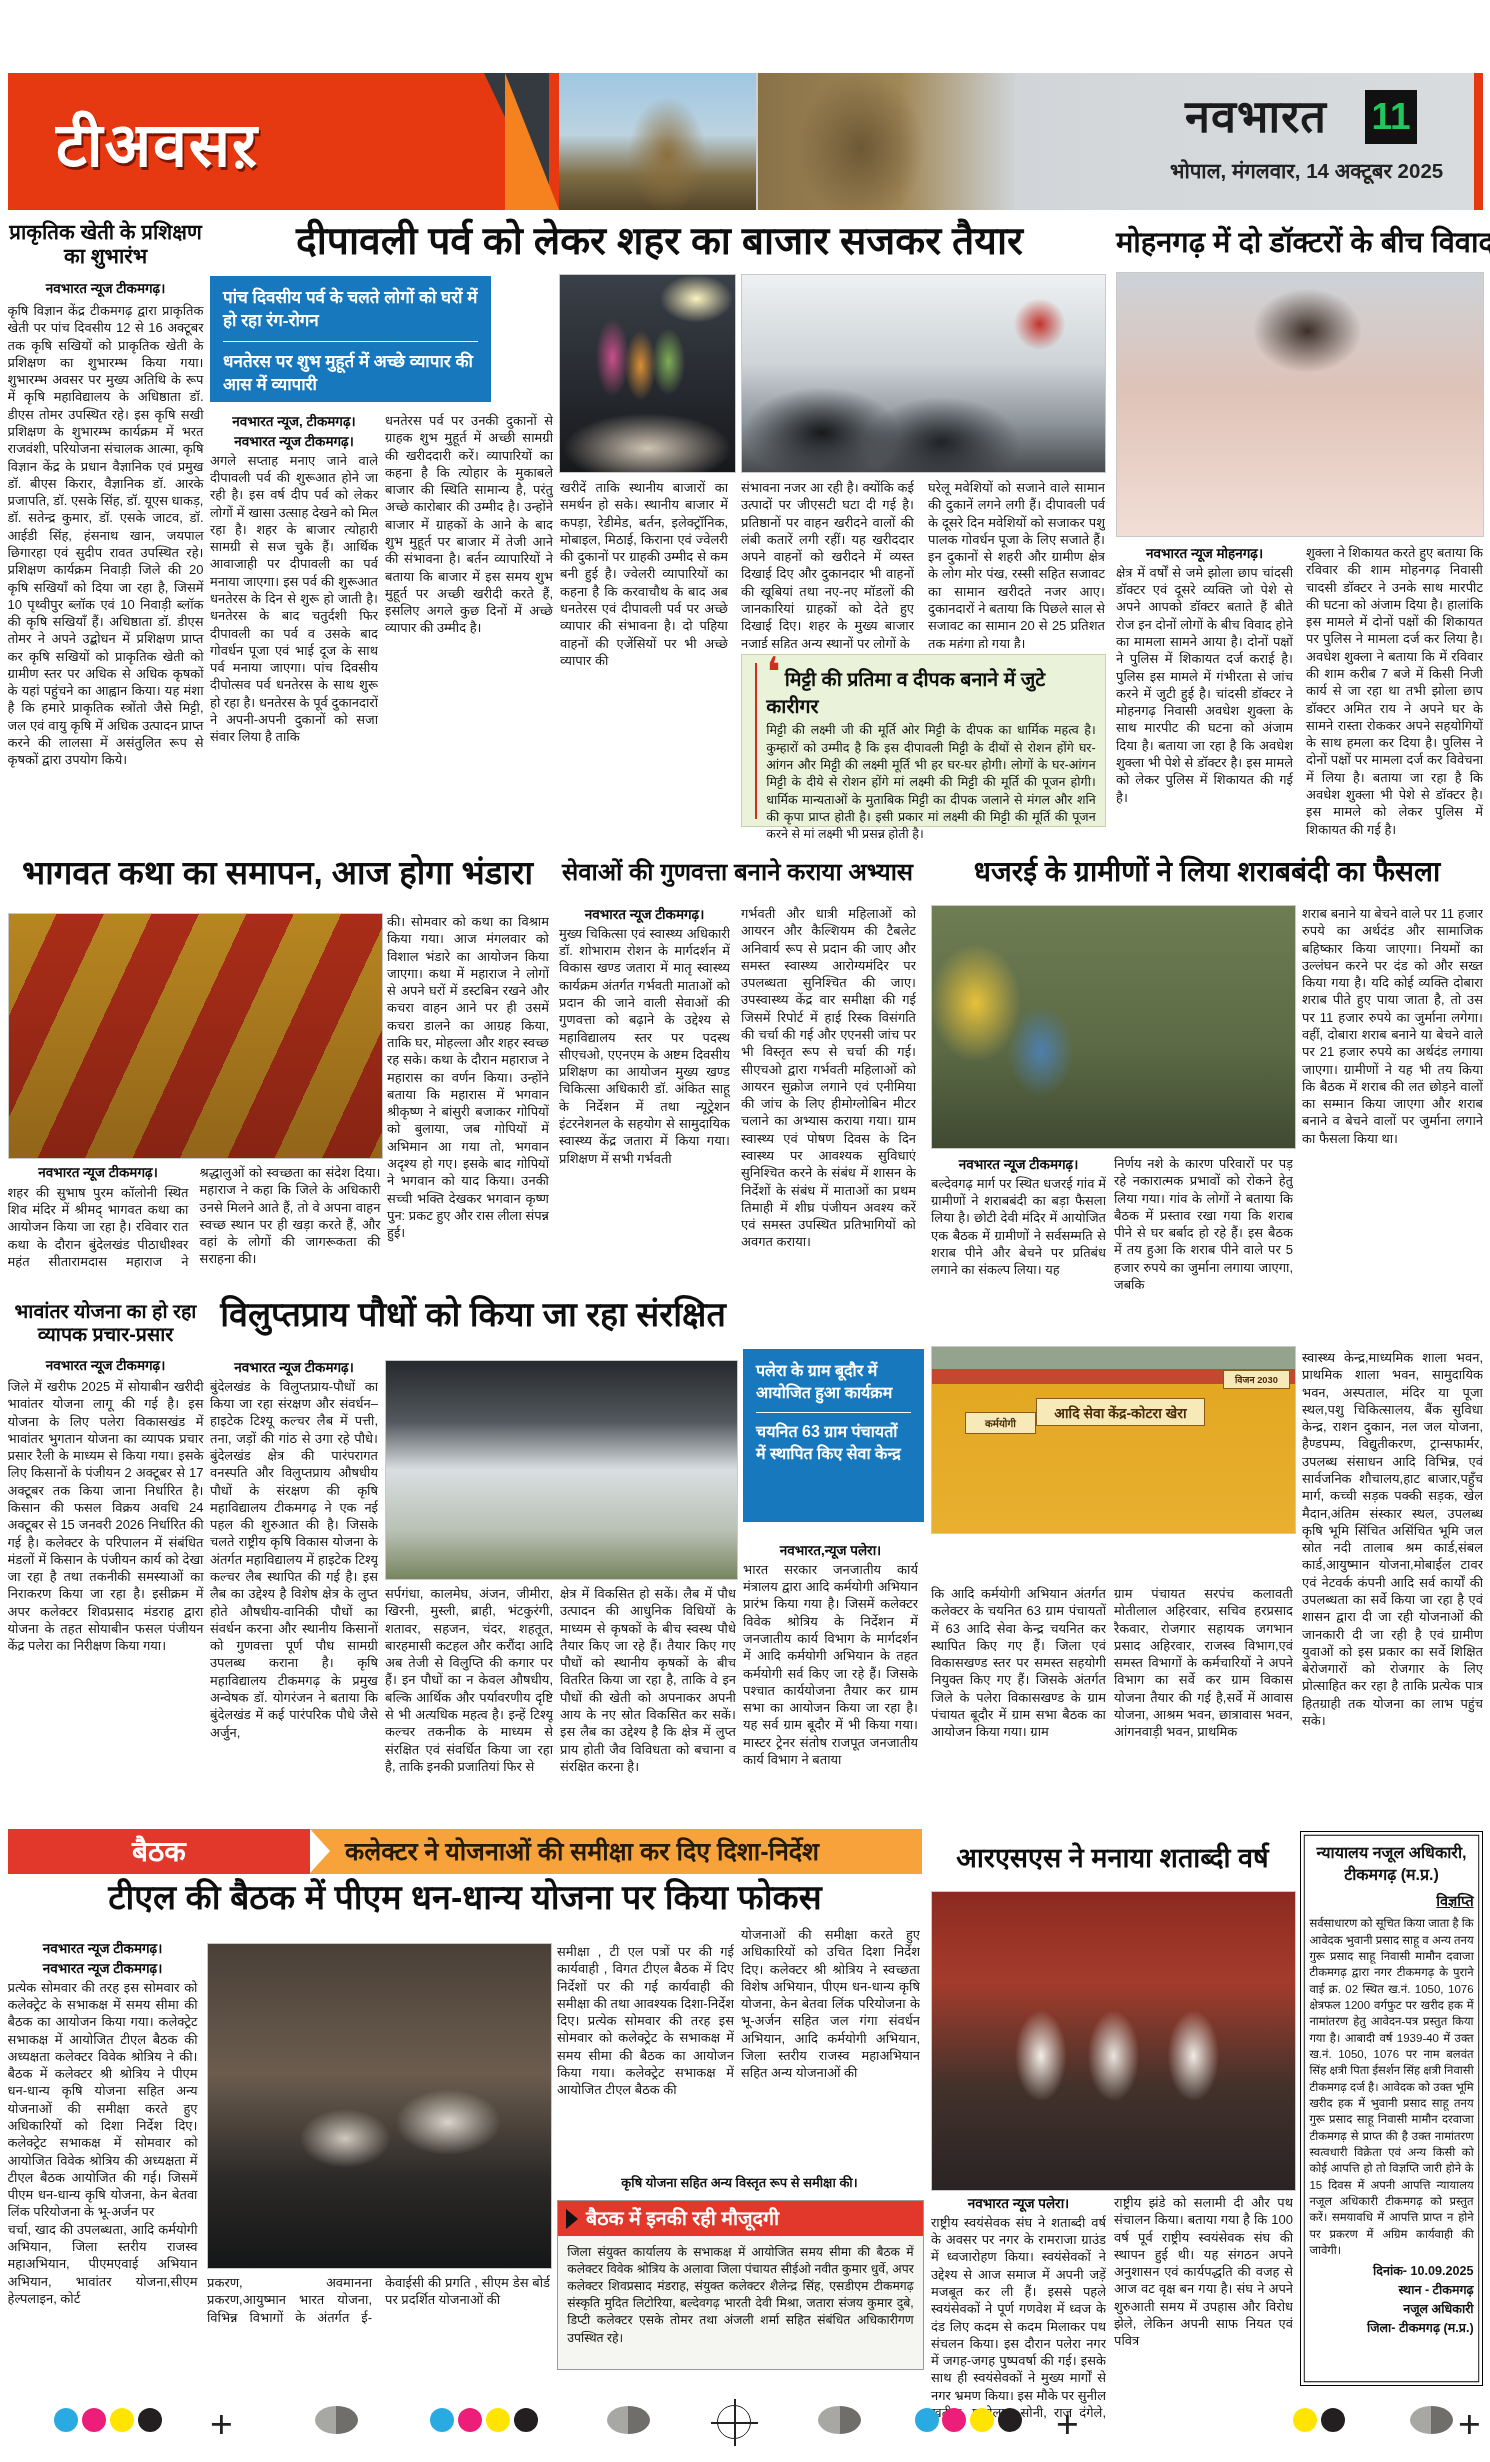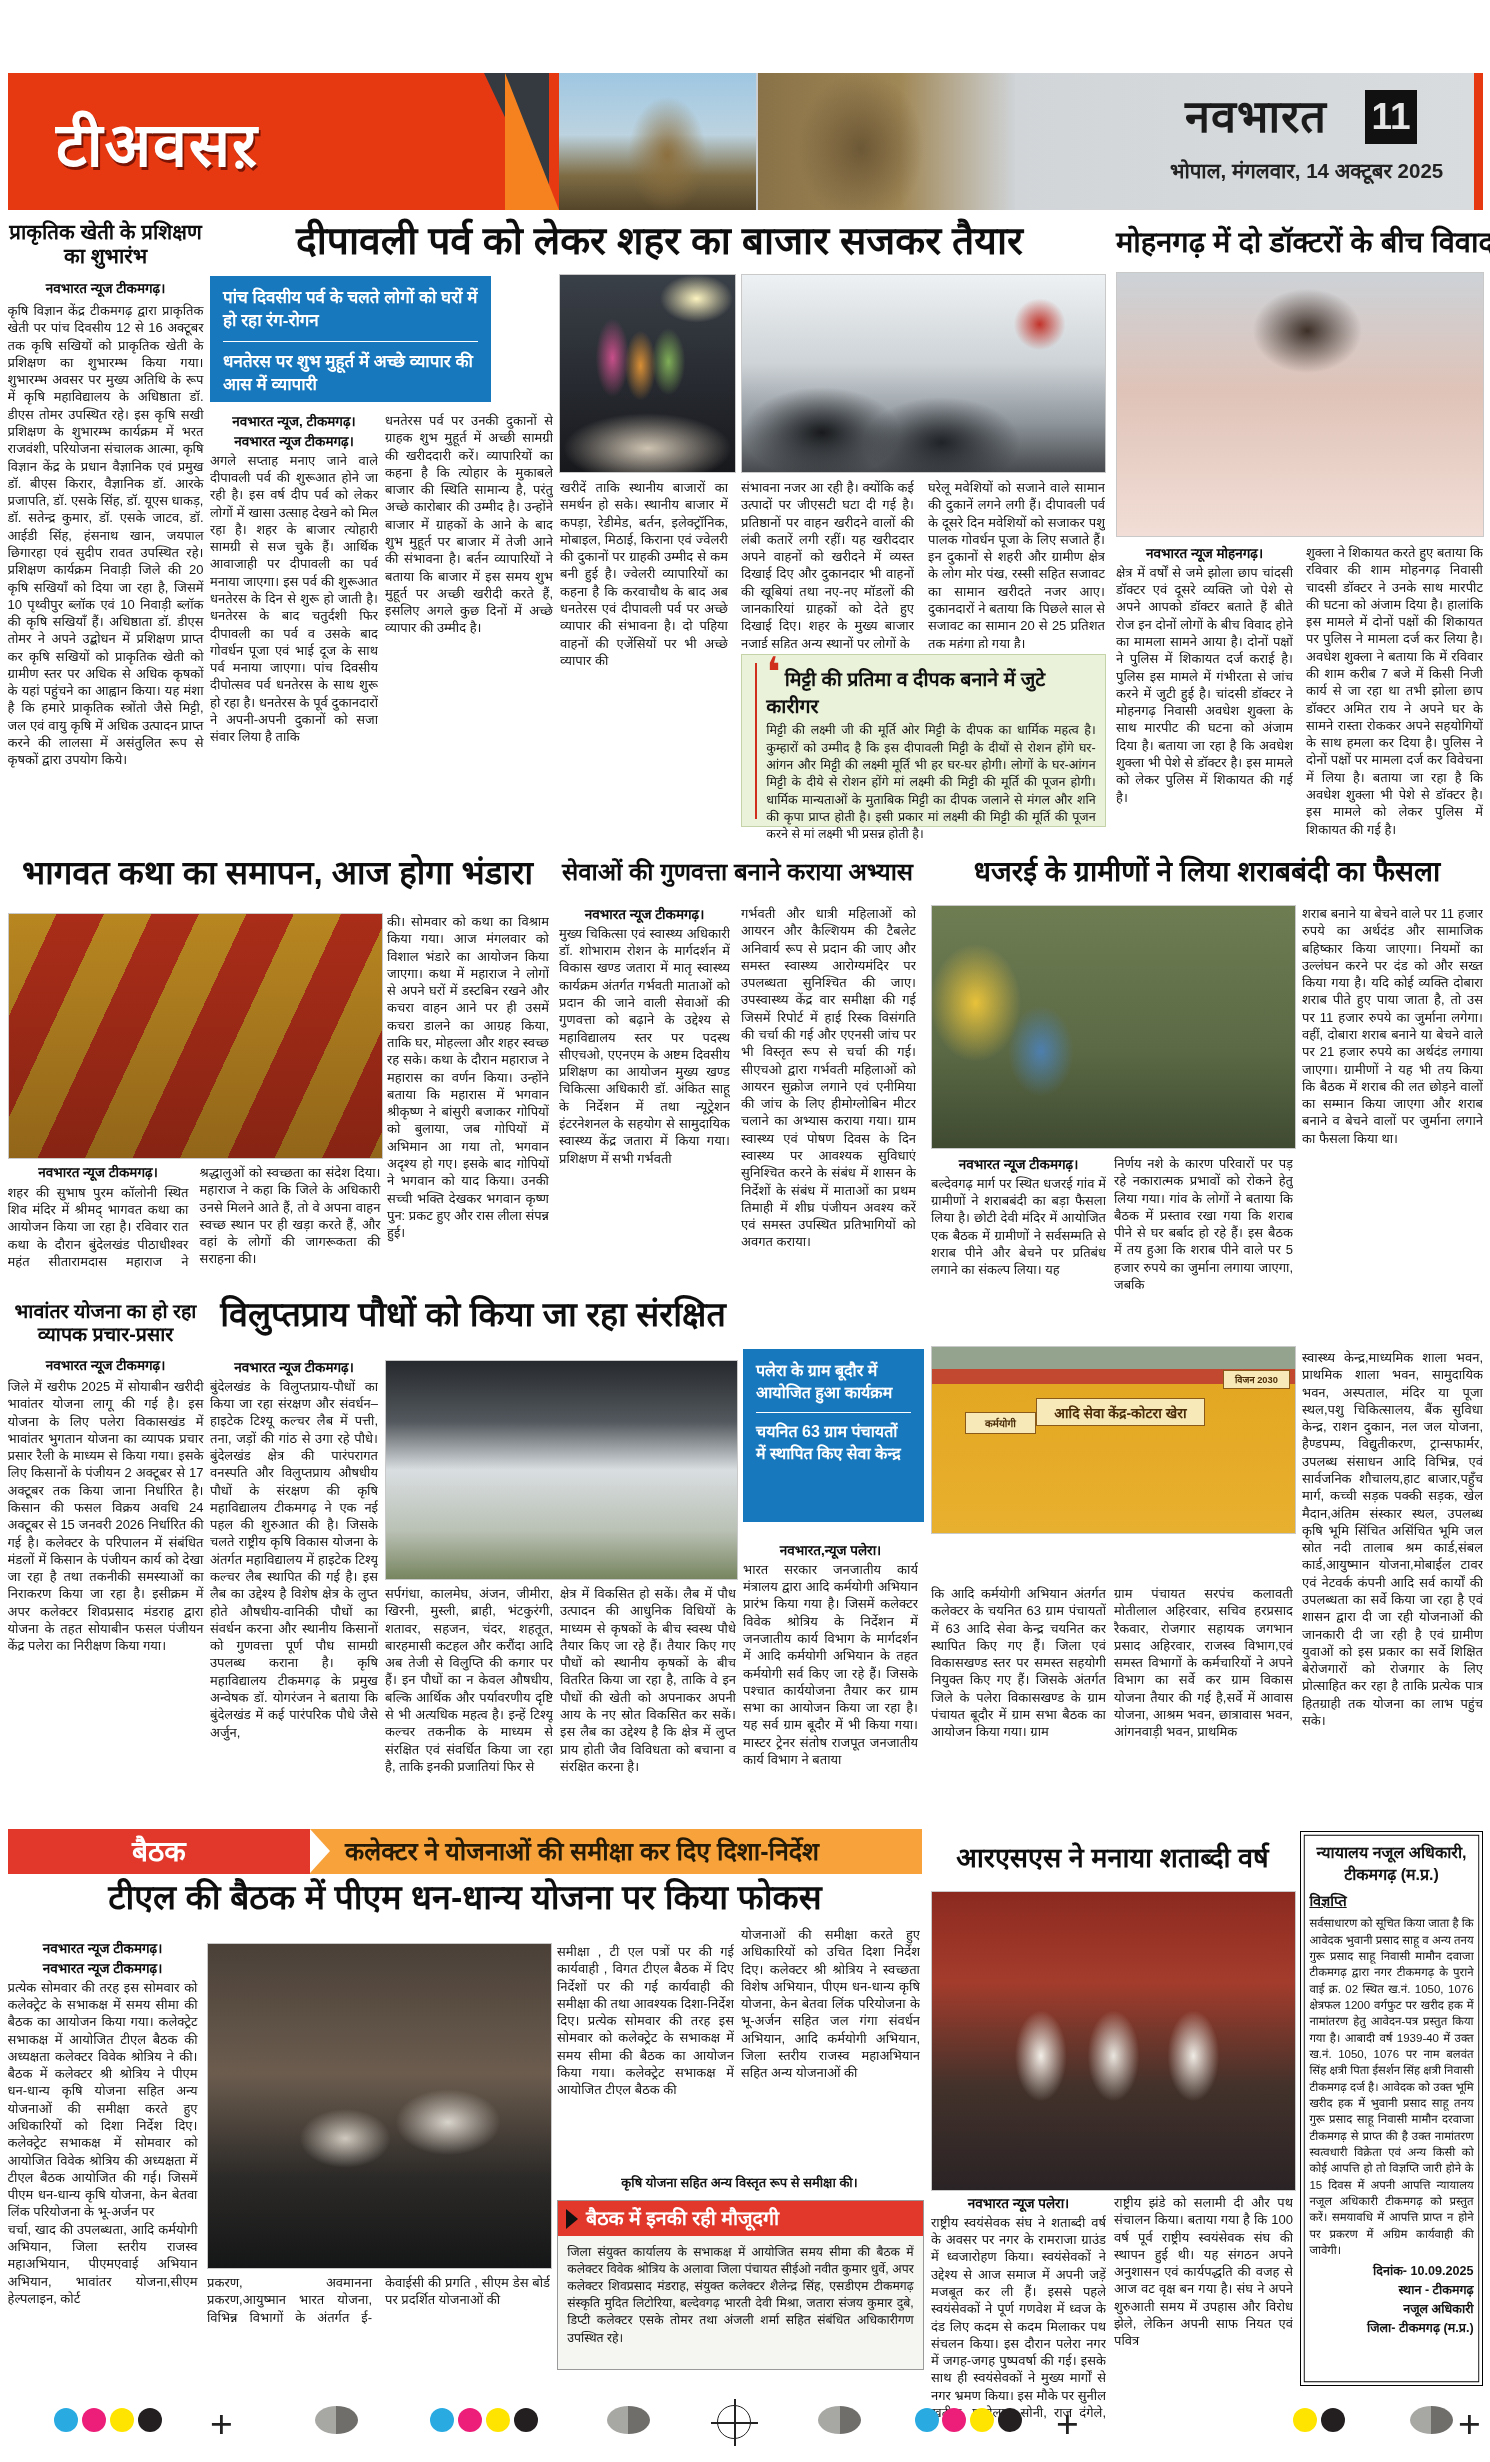--- a/index.html
+++ b/index.html
@@ -11,40 +11,40 @@
   .hl{font-weight:bold;color:#0e0e0e;text-align:center;white-space:nowrap;line-height:1.1;}
   .hl2{font-weight:bold;color:#0e0e0e;text-align:center;line-height:1.15;}
   .ph{position:absolute;overflow:hidden;border:0.9px solid #c9c9c9;}
   
   .mast-red{background:#e63912;}
   .mast-title{color:#fff;font-weight:bold;font-size:61px;text-shadow:1.9px 2.8px 0 #7a1505;letter-spacing:1.9px;}
   .wedge-dark{width:0;height:0;border-top:137px solid #343a40;border-left:65px solid transparent;}
   .wedge-orange{width:0;height:0;border-bottom:137px solid #f5821f;border-right:54px solid transparent;}
   .band{background:linear-gradient(90deg,#c6cbd0 0%,#d3d7da 60%,#d8dcde 100%);}
   .brand{font-weight:bold;font-size:45px;color:#1b1b1b;letter-spacing:0.9px;}
-  .pagebox{background:#111;color:#e5e5e5;font-weight:bold;font-size:37px;text-align:center;line-height:54px;}
+  .pagebox{background:#111;color:#22c55e;font-weight:bold;font-size:37px;text-align:center;line-height:54px;}
   .dateline{font-weight:bold;font-size:20.5px;color:#222;}
   .redbar{background:#e63912;}
   
   .bluebox{background:#1778bd;color:#fff;font-weight:bold;font-size:17px;line-height:1.35;padding:11.2px 13px;}
   .bluebox .rule{border-top:1.9px solid #ffffff;margin:8.4px 0;}
   .mitti{background:#eaf2da;border:0.9px solid #c5d3a8;}
   .mitti-title{font-weight:bold;font-size:19.6px;color:#101010;}
   .mitti-body{font-size:12.6px;line-height:1.38;text-align:justify;}
   .quote-glyph{color:#d12f1e;font-size:41px;line-height:18.6px;font-weight:bold;}
   .kick-red{background:#e2372b;color:#fff;font-weight:bold;font-size:28px;text-align:center;line-height:45px;}
   .kick-orange{background:#f8a23c;color:#241a08;font-weight:bold;font-size:25px;line-height:45px;padding-left:35px;white-space:nowrap;overflow:hidden;}
   .notch{width:0;height:0;border-top:22.4px solid transparent;border-bottom:22.4px solid transparent;border-left:20.5px solid #ffffff;}
   .presence{background:#f5f5f2;border:0.9px solid #9a9a9a;}
   .presence-bar{background:#e2372b;color:#fff;font-weight:bold;font-size:19.6px;line-height:35px;padding-left:28px;position:relative;}
   .presence-arrow{position:absolute;left:7.5px;top:7.5px;width:0;height:0;border-top:10.2px solid transparent;border-bottom:10.2px solid transparent;border-left:12px solid #111;}
   .presence-body{font-size:12.3px;line-height:1.4;text-align:justify;padding:7.5px 9.3px;}
   .notice{border:1.9px solid #000;box-shadow:inset 0 0 0 2.8px #fff, inset 0 0 0 3.7px #000;padding:9.3px 8.4px;background:#fff;}
   .notice h3{margin:1.9px 0;font-size:16px;text-align:center;line-height:1.25;}
-  .notice .sub{font-weight:bold;text-decoration:underline;text-align:left;font-size:14.4px;margin:5.6px 0;}
+  .notice .sub{font-weight:bold;text-decoration:underline;text-align:right;font-size:14.4px;margin:5.6px 0;}
   .notice .nbody{font-size:11.5px;line-height:1.42;text-align:justify;}
   .notice .sig{font-weight:bold;font-size:12.6px;text-align:right;line-height:1.5;margin-top:3.7px;}
   
   .ph-temple1{background:radial-gradient(56px 84px at 55% 60%,#8c6f3e,transparent 70%),linear-gradient(180deg,#9fc7e2 0%,#bcd3e0 45%,#7e6c44 75%,#54452a 100%);}
   .ph-temple2{background:radial-gradient(84px 102px at 40% 55%,#6d5836,transparent 75%),linear-gradient(90deg,#8a7248 0%,#a08756 55%,#cfd3d6 100%);border-left:1.9px solid #fff;}
   .ph-market{background:radial-gradient(56px 37px at 78% 12%,#fdf4c0,transparent 65%),radial-gradient(24px 56px at 30% 42%,#c84f8a,transparent 70%),radial-gradient(22.4px 50px at 46% 46%,#d98f35,transparent 70%),radial-gradient(24px 48px at 62% 44%,#7fae57,transparent 70%),radial-gradient(112px 47px at 50% 88%,#cfc4b2,transparent 75%),linear-gradient(180deg,#3a4048 0%,#272a30 55%,#17181c 100%);}
   .ph-showroom{background:radial-gradient(112px 65px at 22% 80%,#17191c,transparent 70%),radial-gradient(112px 65px at 55% 85%,#202327,transparent 70%),radial-gradient(37px 37px at 82% 25%,#c2332a,transparent 70%),linear-gradient(180deg,#eef1f3 0%,#cdd3d7 45%,#8e959b 75%,#46494d 100%);}
   .ph-doctor{background:radial-gradient(84px 65px at 52% 22%,#3c2f28,transparent 65%),linear-gradient(180deg,#cdd2d7 0%,#dfc3b8 45%,#f2ded6 100%);}
   .ph-tent{background:linear-gradient(rgba(40,10,5,.25),rgba(40,10,5,.45)),repeating-linear-gradient(115deg,#e8b02a 0 43px,#d5391f 43px 86px);}
   .ph-dhajrai{background:radial-gradient(65px 84px at 12% 40%,#e8c23a,transparent 70%),radial-gradient(47px 65px at 30% 60%,#4d7fae,transparent 70%),linear-gradient(180deg,#6f7d53 0%,#5b6945 60%,#3f4a31 100%);}

